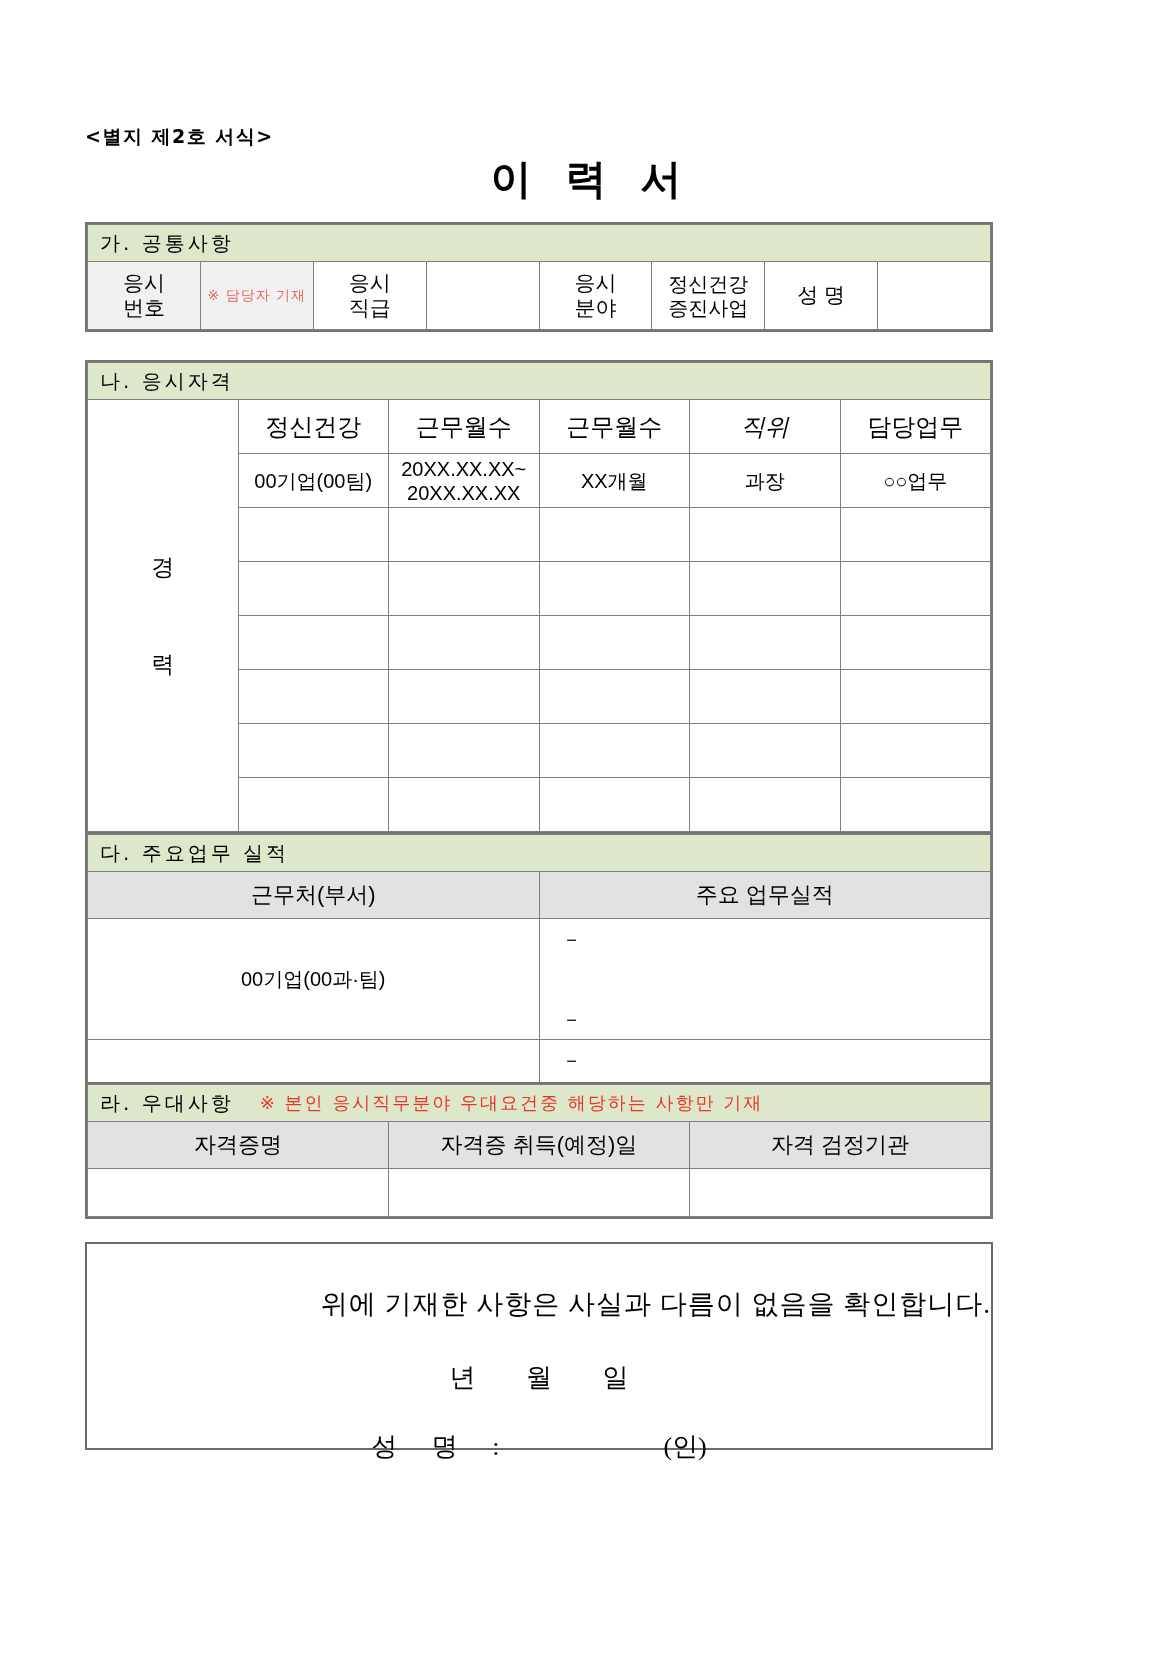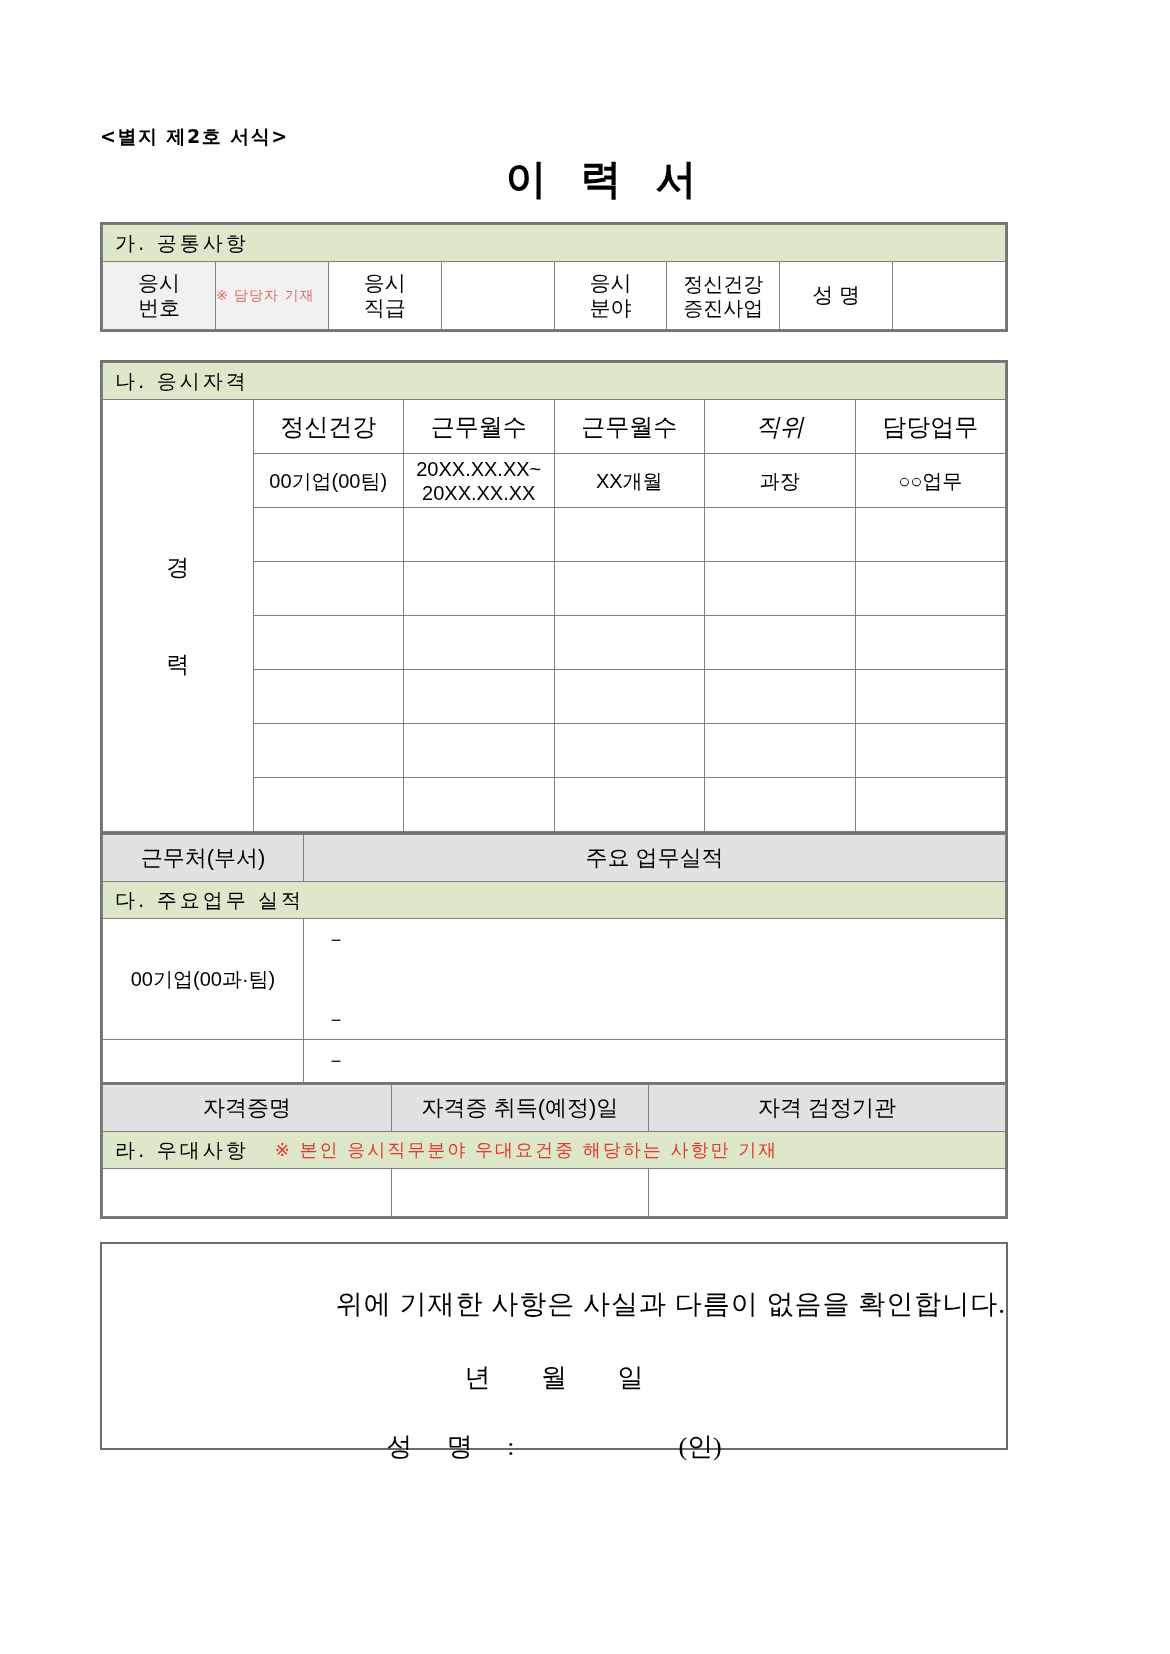--- a/index.html
+++ b/index.html
@@ -9,21 +9,21 @@
   }
   body {
     width: 1170px;
     height: 1654px;
     font-family: "Liberation Serif", "DejaVu Serif", serif;
     color: #000000;
     position: relative;
   }
   .page {
     position: absolute;
-    left: 16px; top: 0;
+    left: 1px; top: 0;
     width: 980px;
     height: 1654px;
     box-sizing: border-box;
   }
   
   .form-note {
     position: absolute;
     left: 84px;
     top: 124px;
     font-family: "DejaVu Sans", sans-serif;
@@ -104,21 +104,21 @@
     font-family: "Liberation Sans", sans-serif;
     font-size: 21px;
     line-height: 1.18;
     white-space: pre-line;
   }
   .hint-red {
     color: #e26a63;
     font-family: "DejaVu Sans", sans-serif;
     font-size: 14px;
     letter-spacing: 1px;
-    text-align: left;
+    text-align: center;
     background: #f1f1f1 !important;
     white-space: nowrap;
   }
   .val {
     text-align: center;
     font-family: "Liberation Sans", sans-serif;
     font-size: 20px;
     line-height: 1.2;
     white-space: pre-line;
   }
@@ -295,25 +295,25 @@
         <td class="val"></td>
       </tr>
     </tbody>
       </table>
   </div>
 
   <div class="block" style="top:832px;">
     <table class="grid">
       <tbody>
           <tr>
+        <td class="sec-head" colspan="2">다. 주요업무 실적</td>
+      </tr>
+      <tr>
         <td class="colhead-gray" style="width:200px;">근무처(부서)</td>
         <td class="colhead-gray">주요 업무실적</td>
-      </tr>
-      <tr>
-        <td class="sec-head" colspan="2">다. 주요업무 실적</td>
       </tr>
       <tr style="height:80px;">
         <td class="leftcell">00기업(00과·팀)</td>
         <td class="dashcell">－
 
 －</td>
       </tr>
       <tr style="height:80px;">
         <td class="leftcell">00기업(00과·팀)</td>
         <td class="dashcell">－
@@ -321,31 +321,31 @@
 －</td>
       </tr>
     </tbody>
       </table>
   </div>
 
   <div class="block" style="top:1082px;">
     <table class="grid">
       <tbody>
           <tr>
-        <td class="colhead-gray" style="width:288px;">자격증명</td>
-        <td class="colhead-gray" style="width:256px;">자격증 취득(예정)일</td>
-        <td class="colhead-gray">자격 검정기관</td>
-      </tr>
-      <tr>
         <td class="sec-head" colspan="3">
           <div class="sec-head-wrap">
             <span>라. 우대사항</span>
             <span class="sec-note-red">※ 본인 응시직무분야 우대요건중 해당하는 사항만 기재</span>
           </div>
         </td>
+      </tr>
+      <tr>
+        <td class="colhead-gray" style="width:288px;">자격증명</td>
+        <td class="colhead-gray" style="width:256px;">자격증 취득(예정)일</td>
+        <td class="colhead-gray">자격 검정기관</td>
       </tr>
       <tr style="height:48px;">
         <td class="val"></td>
         <td class="val"></td>
         <td class="val"></td>
       </tr>
     </tbody>
       </table>
   </div>
 

